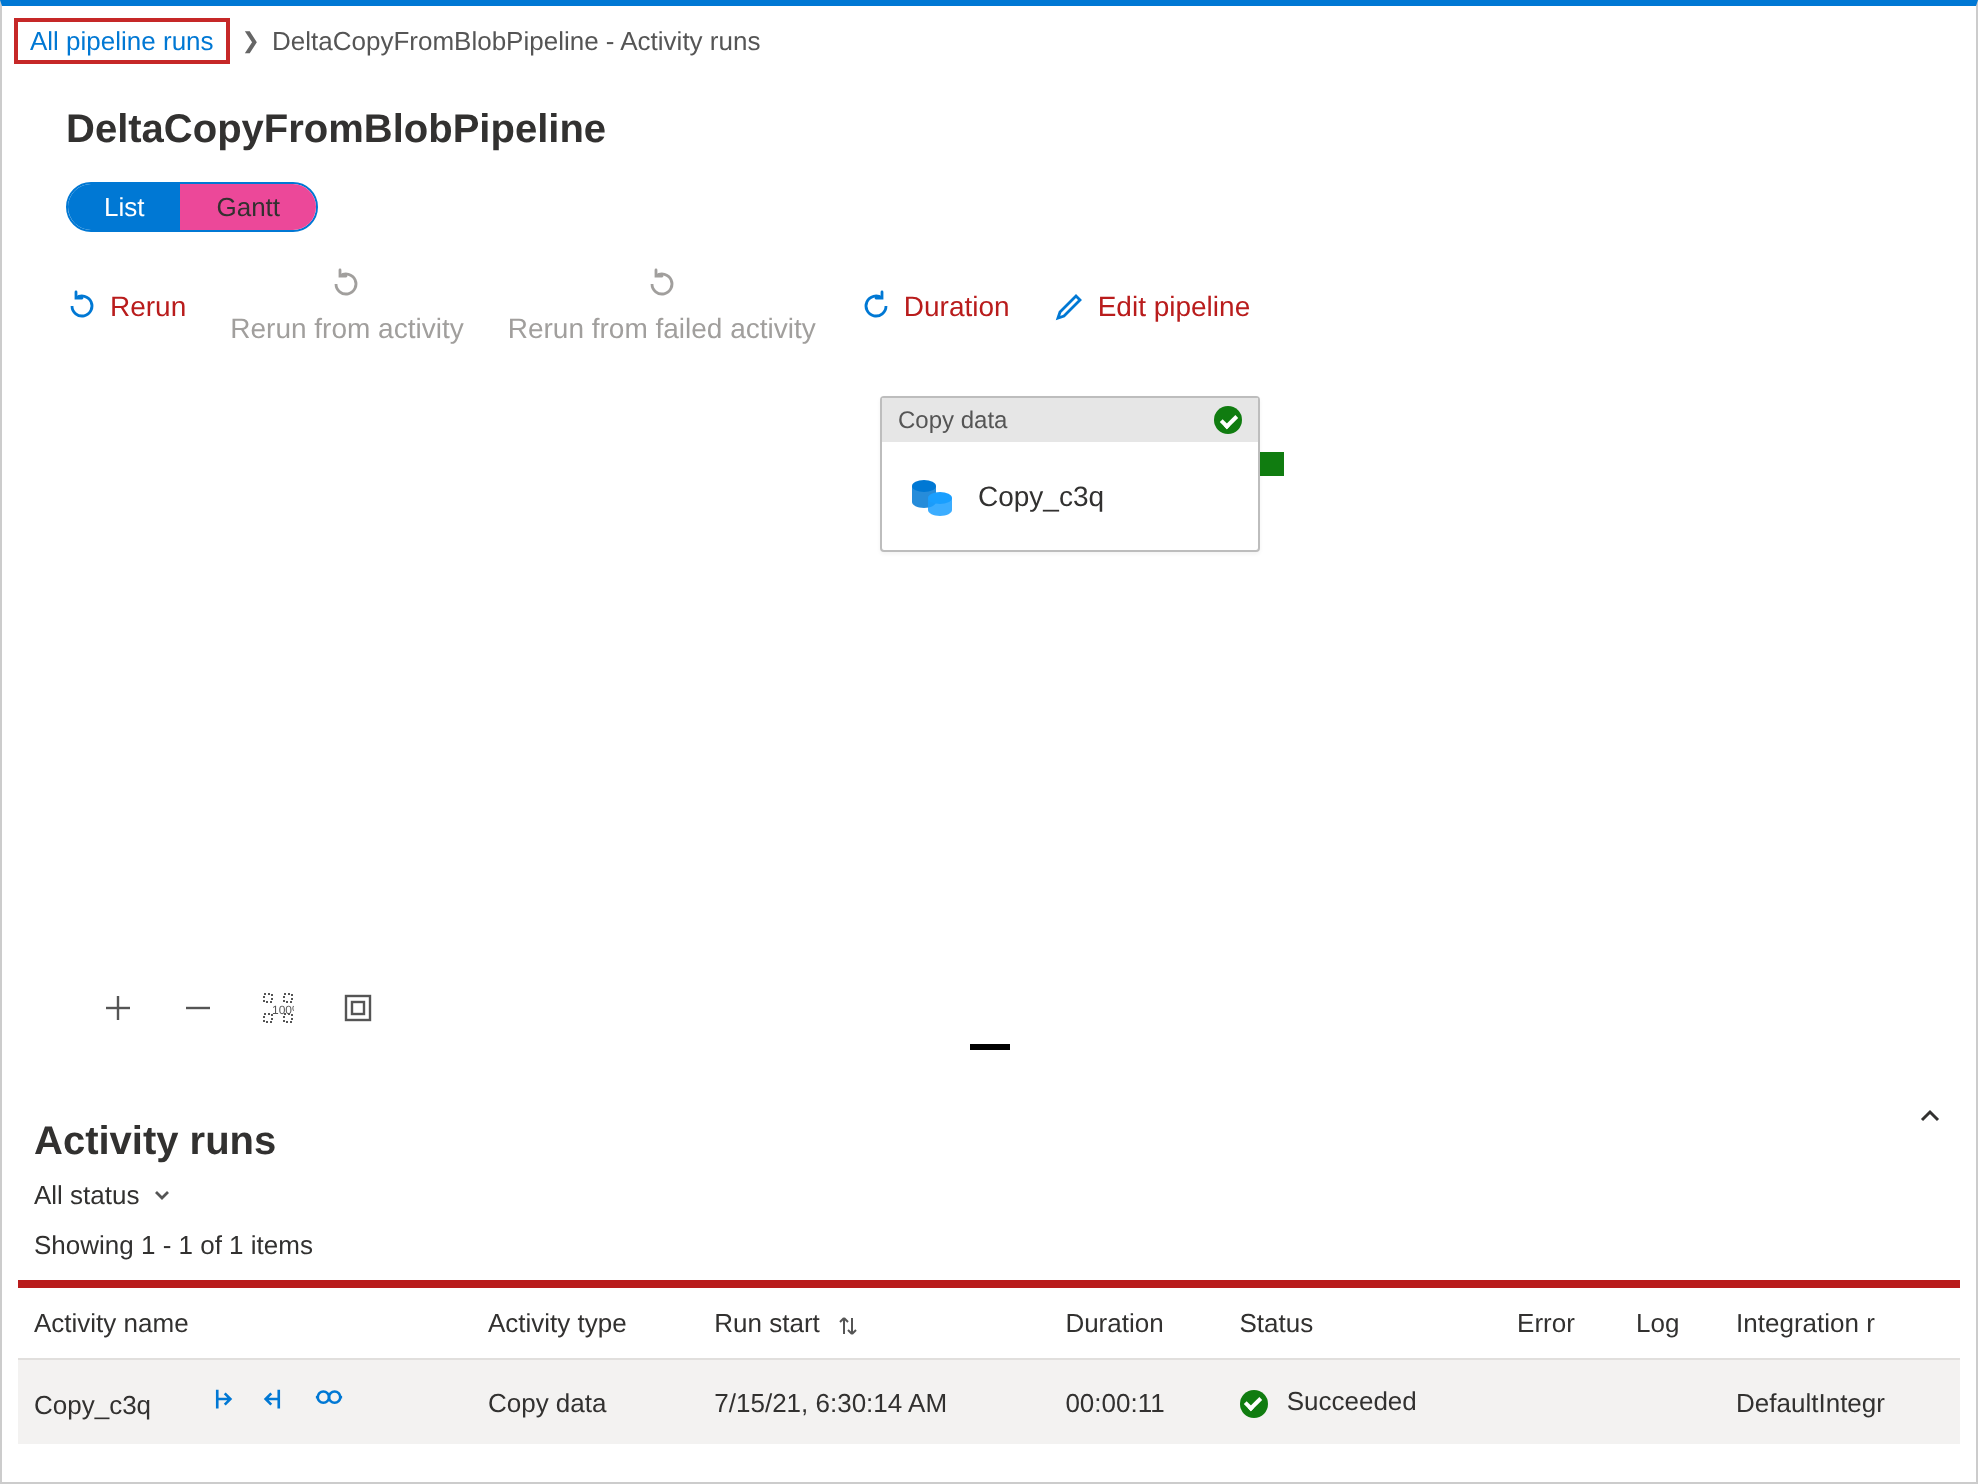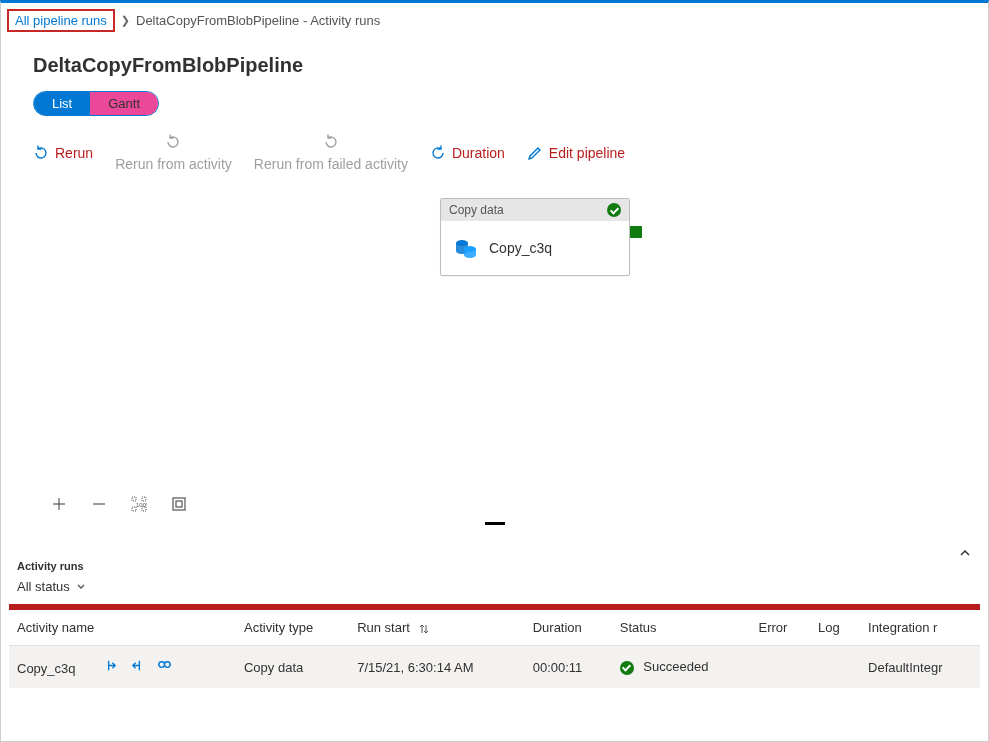--- a/index.html
+++ b/index.html
@@ -130,40 +130,40 @@
     content: "";
     position: absolute;
     left: 50%; transform: translateX(-50%);
     width: 20px; height: 3px; background: #000;
   }
   .lower { padding: 14px 8px 0 8px; }
   .lower-head {
     display: flex; align-items: center; justify-content: space-between;
     padding: 0 8px;
   }
-  .lower-head h2 { font-size: 11px; font-weight: 600; margin-top: 24px; }
+  .lower-head h2 { font-size: 20px; font-weight: 600; margin-top: 24px; }
   .runid { font-size: 13px; color: #323130; padding: 6px 8px 14px; }
   .runid .val { color: #323130; }
   .filter-row { padding: 6px 8px 10px; }
   .status-drop {
     display: inline-flex; align-items: center; gap: 6px;
     font-size: 13px; color: #323130; cursor: pointer;
   }
   .count-row { padding: 0 8px 10px; font-size: 13px; color: #323130; }
   .grid {
     width: 100%;
     border-collapse: collapse;
     font-size: 13px;
   }
   .grid th {
     text-align: left;
     font-weight: 400;
     color: #323130;
     padding: 10px 8px;
-    border-top: 6px solid #b91c1c;
+    border-top: 4px solid #b91c1c;
     border-bottom: 1px solid #e1dfdd;
     white-space: nowrap;
   }
   .grid td {
     padding: 12px 8px;
     background: #f3f2f1;
     white-space: nowrap;
   }
   .row-icons { display: inline-flex; gap: 12px; margin-left: 24px; color: #0078d4; }
   .row-icons svg { width: 15px; height: 15px; }
@@ -285,20 +285,21 @@
     </span>
   </div>
   <div class="filter-row">
     <span class="status-drop">
       <span>All status</span>
       <svg width="10" height="10" viewBox="0 0 10 10" fill="none" stroke="#555" stroke-width="1.4">
           <path d="M2 3l3 3 3-3"></path>
         </svg>
     </span>
   </div>
+  <div class="count-row">Showing 1 - 1 of 1 items</div>
 
   <table class="grid">
     <thead>
       <tr>
         <th>Activity name</th>
         <th>Activity type</th>
         <th>
           <span>Run start</span>
           <span class="sort-ico">
             <svg width="12" height="12" viewBox="0 0 12 12" stroke="#555" stroke-width="1">

